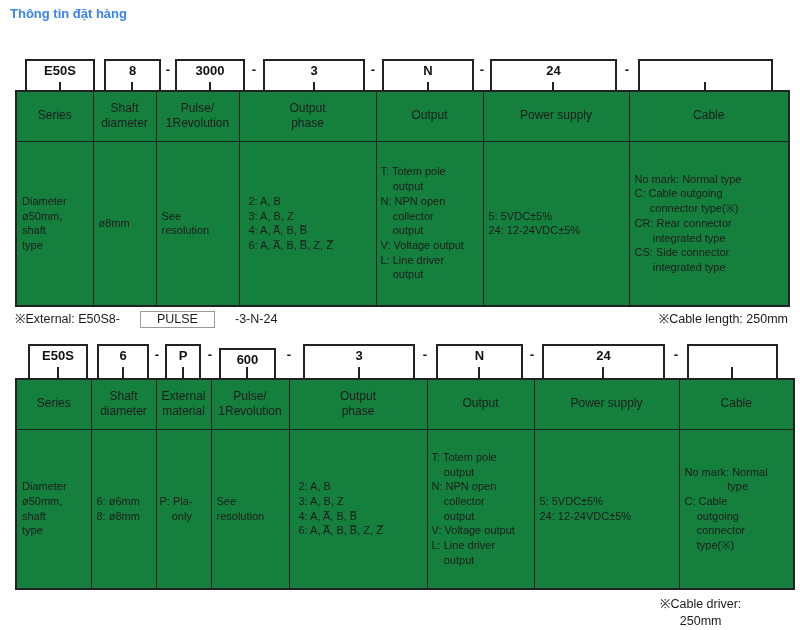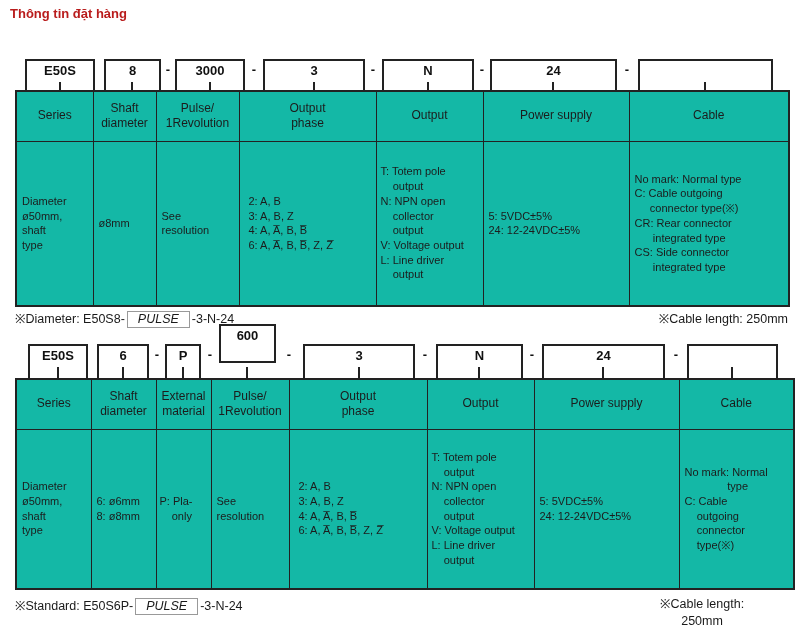--- a/index.html
+++ b/index.html
@@ -3,58 +3,57 @@
 <meta charset="utf-8">
 <style>
   * { margin:0; padding:0; box-sizing:border-box; }
   body { font-family:"Liberation Sans", sans-serif; background:#fff; }
   #page {
     position:relative; width:800px; height:630px; background:#ffffff;
     overflow:hidden; color:#1c1c1c;
   }
   .page-title {
     position:absolute; left:10px; top:6px;
-    font-size:13px; font-weight:bold; color:#b91c1c;
+    font-size:13px; font-weight:bold; color:#3b82f6;
   }
   
   .cbox {
     position:absolute; height:39px; border:2px solid #222; background:#fff;
     font-size:13px; font-weight:bold; text-align:center; line-height:19px;
     color:#111;
   }
   .dash {
     position:absolute; width:10px; height:23px; font-size:13px; font-weight:bold;
     text-align:center; line-height:21px; color:#111;
   }
   .vtick { position:absolute; width:2px; background:#222; }
   
   table.spec {
     position:absolute; border-collapse:collapse; border:2px solid #222;
-    table-layout:fixed; background:#14b8a6;
+    table-layout:fixed; background:#15803d;
   }
   table.spec th, table.spec td {
     border:1px solid #222; vertical-align:middle; white-space:pre;
     overflow:hidden;
   }
   table.spec th {
     font-size:12px; font-weight:normal; text-align:center; height:50px;
     line-height:1.3; color:#1c1c1c;
   }
   table.spec td {
     font-size:11px; text-align:left; padding-left:5px; line-height:1.34;
     color:#1c1c1c;
   }
   .t1 td { height:165px; }
   .t2 td { height:160px; }
   
   .note { position:absolute; font-size:12.5px; color:#1a1a1a; white-space:pre; }
   .note .pulse-box {
-    display:inline-block; border:1px solid #999; padding:0 10px; margin:0 2px;
+    display:inline-block; border:1px solid #999; padding:0 16px; margin:0 20px;
     line-height:15px;
-    font-style:italic;
   }
   .note.center { text-align:center; }
 </style>
 </head>
 <body>
 
 <div id="page">
 
   <div class="page-title">Thông tin đặt hàng</div>
 
@@ -130,30 +129,30 @@
 C: Cable outgoing
      connector type(※)
 CR: Rear connector
       integrated type
 CS: Side connector
       integrated type</td>
     </tr>
   </tbody>
     </table>
 
-  <div class="note" style="left:15px;top:310px"><span>※Diameter: E50S8-</span><span class="pulse-box">PULSE</span><span>-3-N-24</span></div>
+  <div class="note" style="left:15px;top:310px"><span>※External: E50S8-</span><span class="pulse-box">PULSE</span><span>-3-N-24</span></div>
   <div class="note" style="right:12px;top:310px">※Cable length: 250mm</div>
 
   <div>
     <div class="cbox" style="left:28px;top:344px;width:60px">E50S</div>
     <div class="cbox" style="left:97px;top:344px;width:52px">6</div>
     <div class="dash" style="left:152px;top:344px">-</div>
     <div class="cbox" style="left:165px;top:344px;width:36px">P</div>
     <div class="dash" style="left:205px;top:344px">-</div>
-    <div class="cbox" style="left:219px;top:324px;width:57px">600</div>
+    <div class="cbox" style="left:219px;top:348px;width:57px">600</div>
     <div class="dash" style="left:284px;top:344px">-</div>
     <div class="cbox" style="left:303px;top:344px;width:112px">3</div>
     <div class="dash" style="left:420px;top:344px">-</div>
     <div class="cbox" style="left:436px;top:344px;width:87px">N</div>
     <div class="dash" style="left:527px;top:344px">-</div>
     <div class="cbox" style="left:542px;top:344px;width:123px">24</div>
     <div class="dash" style="left:671px;top:344px">-</div>
     <div class="cbox" style="left:687px;top:344px;width:91px"></div>
   </div>
 
@@ -220,17 +219,16 @@
       <td style="">No mark: Normal
               type
 C: Cable
     outgoing
     connector
     type(※)</td>
     </tr>
   </tbody>
     </table>
 
-  <div class="note" style="left:15px;top:597px"><span>※Standard: E50S6P-</span><span class="pulse-box">PULSE</span><span>-3-N-24</span></div>
-  <div class="note center" style="left:660px;top:596px;line-height:17px">※Cable length:
+  <div class="note center" style="left:660px;top:596px;line-height:17px">※Cable driver:
 250mm</div>
 
 </div>
 
 </body></html>

